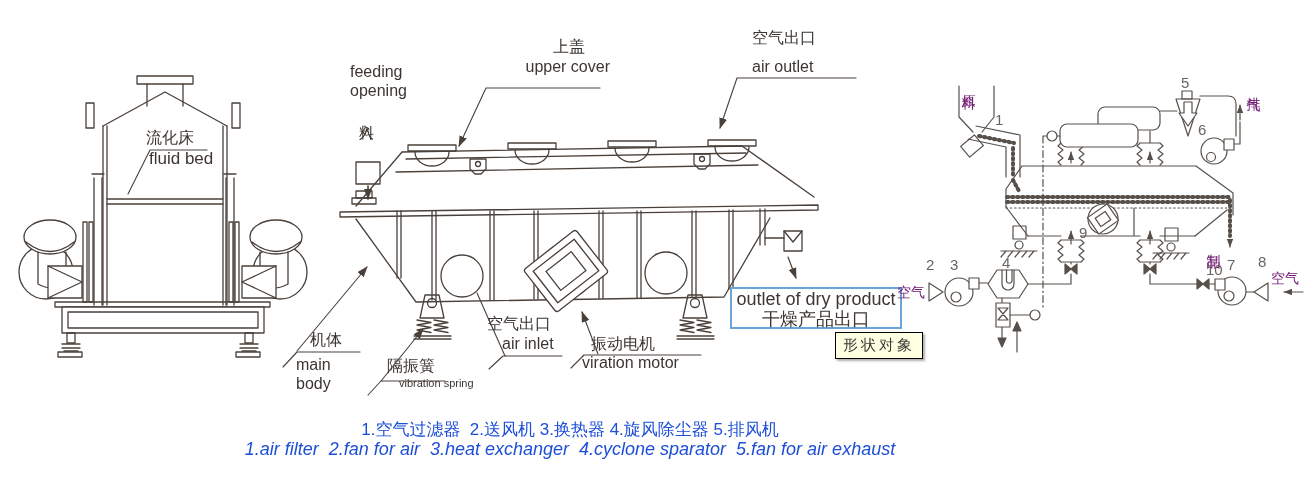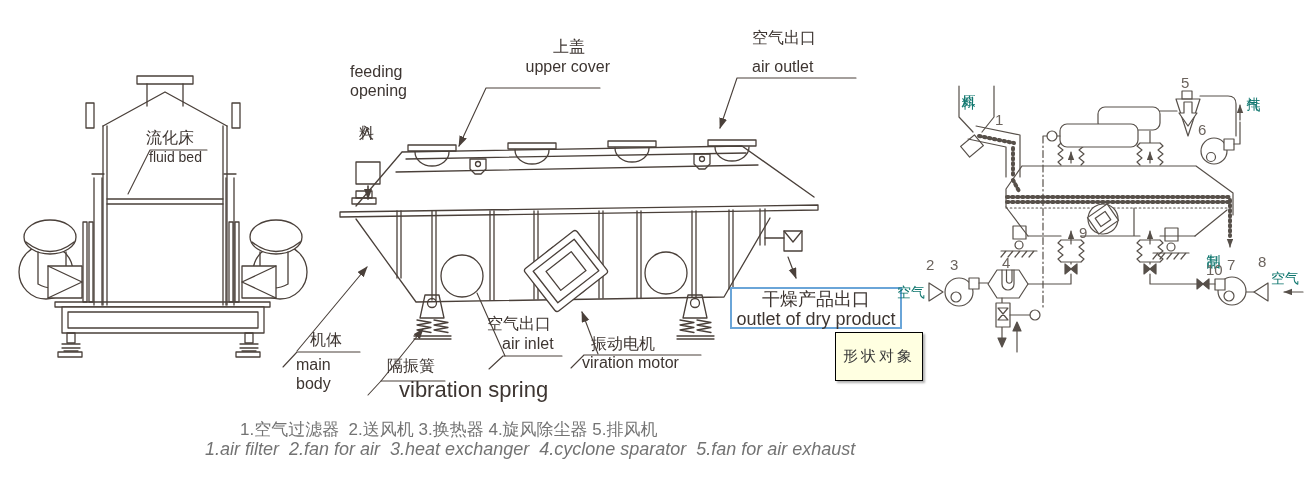--- a/index.html
+++ b/index.html
@@ -4,27 +4,27 @@
 <style>
   html,body{margin:0;padding:0;background:#fff;}
   .canvas{position:relative;width:1316px;height:481px;background:#ffffff;overflow:hidden;
           font-family:"Liberation Sans","DejaVu Sans",sans-serif;color:#3d3531;}
   svg{position:absolute;left:0;top:0;}
   .lbl{position:absolute;font-size:16px;line-height:1.16;white-space:nowrap;}
   .en{font-size:16px;}
   .wrap{white-space:normal;}
   .vt{writing-mode:vertical-rl;text-orientation:upright;letter-spacing:1px;}
   .num{position:absolute;font-size:15px;color:#6b635d;line-height:1;}
-  .flbl{position:absolute;font-size:14px;color:#0f766e;line-height:1.15;}
+  .flbl{position:absolute;font-size:14px;color:#701a75;line-height:1.15;}
   .selbox{position:absolute;left:730px;top:287px;width:172px;height:42px;border:2px solid #6aa5d8;
           text-align:center;font-size:18px;line-height:1.13;color:#3d3531;box-sizing:border-box;}
   .tooltip{position:absolute;left:835px;top:332px;background:#ffffe1;border:1px solid #000;
-           box-shadow:2px 2px 2px rgba(110,110,110,.55);padding:14px 7px;font-size:15px;
+           box-shadow:2px 2px 2px rgba(110,110,110,.55);padding:3px 7px;font-size:15px;
            font-family:"DejaVu Serif","Liberation Serif",serif;letter-spacing:3px;color:#3a3a3a;}
-  .cap{position:absolute;text-align:left;white-space:pre;color:#737373;}
+  .cap{position:absolute;text-align:center;white-space:pre;color:#1d4ed8;}
 </style>
 </head>
 <body>
 
 <div class="canvas">
 
 <svg width="1316" height="481" viewBox="0 0 1316 481">
   <defs>
     <marker id="ah" markerUnits="userSpaceOnUse" markerWidth="12" markerHeight="10" refX="10" refY="4" orient="auto">
       <path d="M0,0 L11,4 L0,8 Z" fill="#4a403a"></path>
@@ -305,46 +305,46 @@
     <g>
       <path d="M1150,269 L1144,264 V274 Z M1150,269 L1156,264 V274 Z" fill="#57504a"></path>
       <path d="M1140,240 l-3,3 l5,4 l-5,4 l5,4 l-5,4 l3,3 M1160,240 l3,3 l-5,4 l5,4 l-5,4 l5,4 l-3,3 M1140,240 H1160 M1140,262 H1160 M1150,262 V264"></path>
       <path d="M1150,244 V231" marker-end="url(#ahf)"></path>
     </g>
     <path d="M1303,292 H1284" marker-end="url(#ahf)"></path>
   </g>
 </svg>
 
 <div class="lbl" style="left:146px;top:129px;">流化床</div>
-<div class="lbl en" style="left:149px;top:149px;font-size:14px;">fluid bed</div>
+<div class="lbl en" style="left:149px;top:149px;font-size:17px;">fluid bed</div>
 
 <div class="lbl en wrap" style="left:350px;top:63px;width:84px;">feeding opening</div>
 <div class="lbl vt" style="left:358px;top:112px;font-size:15px;">入料</div>
 
 <div class="lbl" style="left:505px;top:38px;width:80px;text-align:right;">上盖</div>
 <div class="lbl en" style="left:480px;top:58px;width:130px;text-align:right;">upper cover</div>
 
 <div class="lbl" style="left:752px;top:29px;">空气出口</div>
 <div class="lbl en" style="left:752px;top:50px;margin-top:8px;">air outlet</div>
 
 <div class="lbl" style="left:310px;top:331px;">机体</div>
 <div class="lbl en wrap" style="left:296px;top:356px;width:48px;">main body</div>
 
 <div class="lbl" style="left:387px;top:357px;">隔振簧</div>
-<div class="lbl en" style="left:399px;top:377px;font-size:22px;">vibration spring</div>
+<div class="lbl en" style="left:399px;top:377px;font-size:11px;">vibration spring</div>
 
 <div class="lbl" style="left:487px;top:315px;">空气出口</div>
 <div class="lbl en" style="left:502px;top:335px;">air inlet</div>
 
 <div class="lbl" style="left:591px;top:335px;text-align:right;">振动电机</div>
 <div class="lbl en" style="left:582px;top:354px;">viration motor</div>
 
 <div class="selbox">
+  <div>outlet of dry product</div>
   <div>干燥产品出口</div>
-  <div>outlet of dry product</div>
 </div>
 
 <div class="tooltip">形状对象</div>
 
 <div class="flbl vt" style="left:961px;top:84px;">原料</div>
 <div class="flbl vt" style="left:1246px;top:86px;">排气</div>
 <div class="flbl" style="left:897px;top:284px;">空气</div>
 <div class="flbl" style="left:1271px;top:270px;">空气</div>
 <div class="flbl vt" style="left:1206px;top:243px;">制品</div>
 

